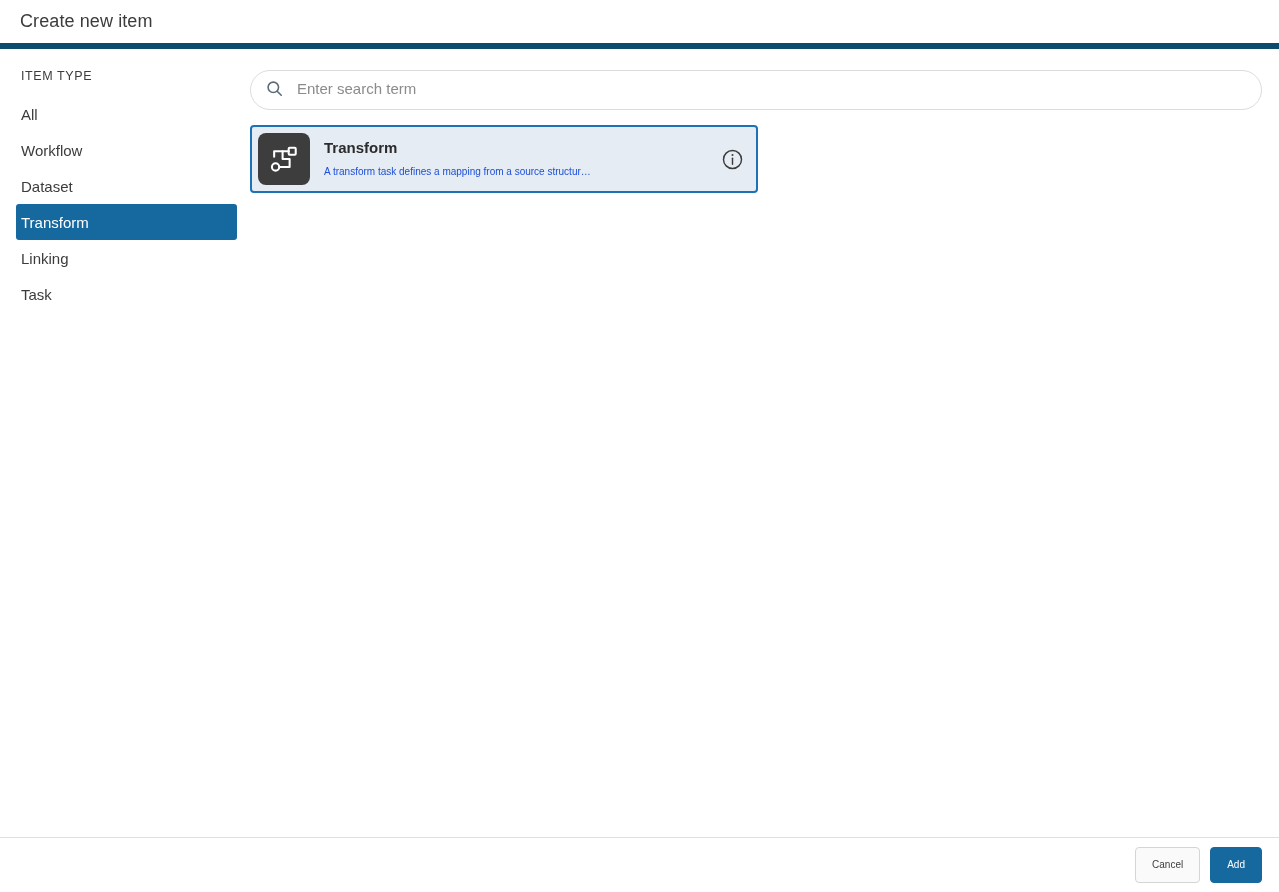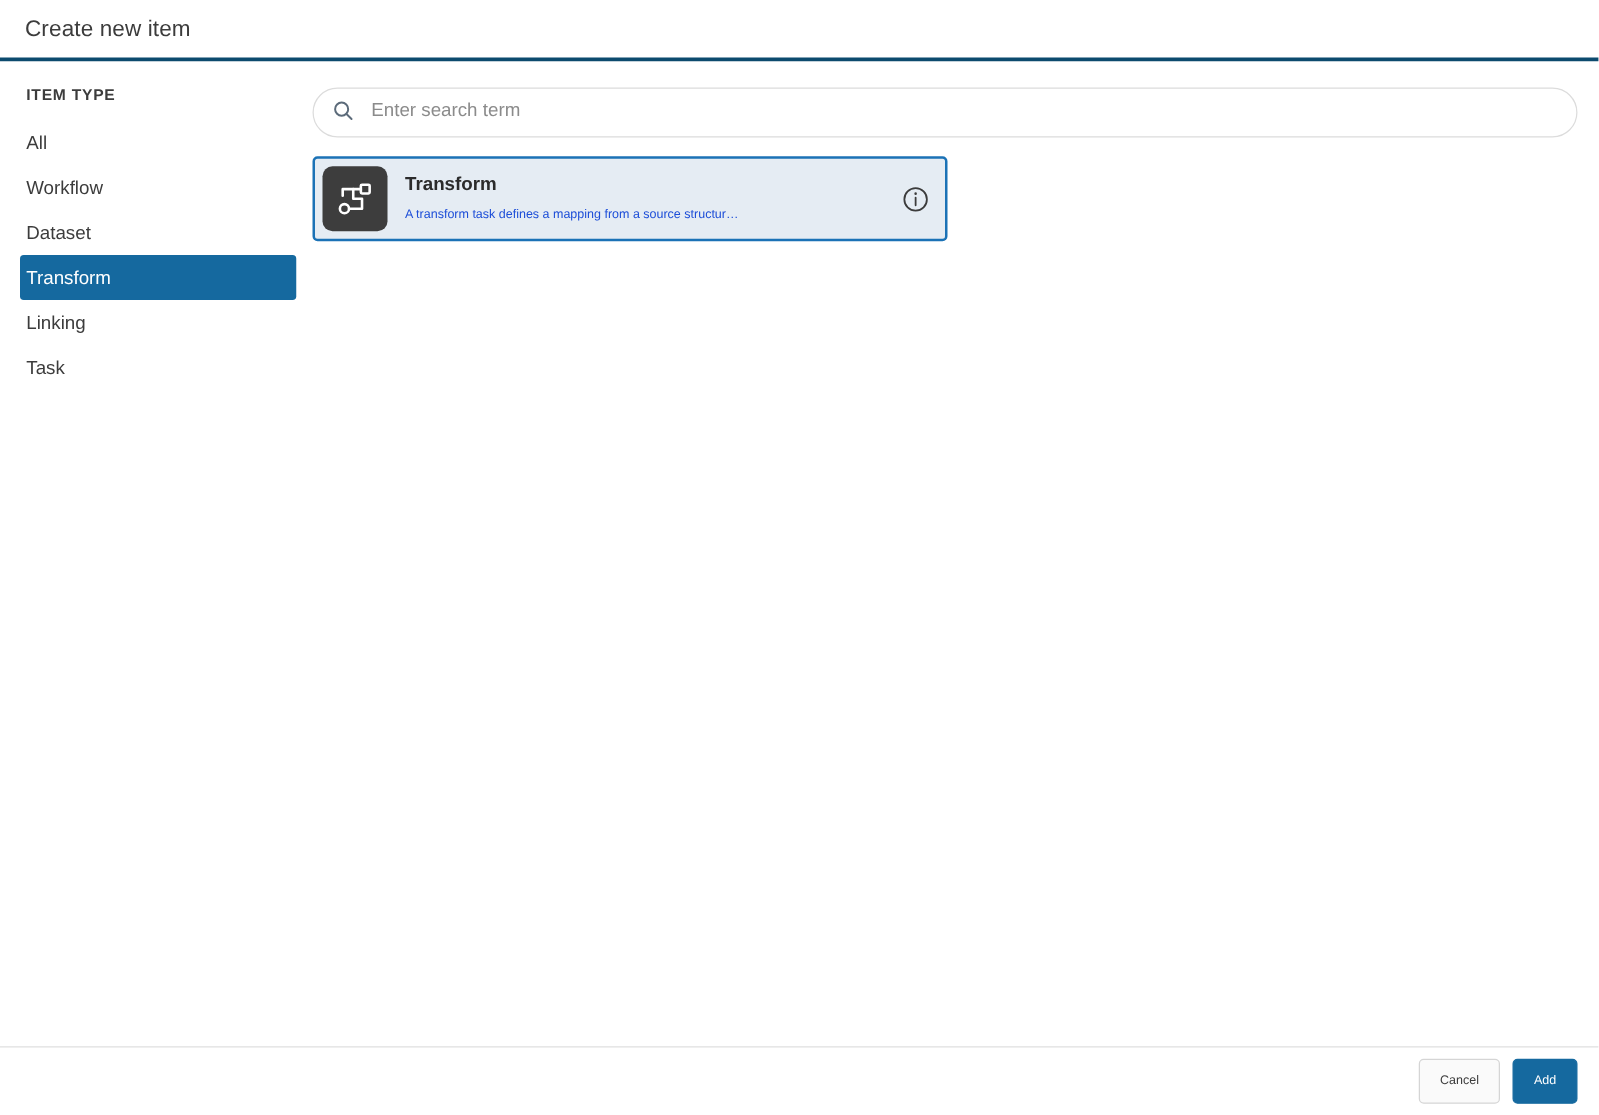--- a/index.html
+++ b/index.html
@@ -25,21 +25,21 @@
     display: flex;
     flex-direction: column;
     border-radius: 4px;
     overflow: hidden;
   }
 
   
   .dialog-header {
     height: 49px;
     min-height: 49px;
-    border-bottom: 3px solid #0c4a6e;
+    border-bottom: 6px solid #0c4a6e;
     display: flex;
     align-items: center;
     padding: 0 20px;
     box-sizing: border-box;
   }
   .dialog-title {
     font-size: 18px;
     color: #3c3c3c;
     font-weight: 400;
     letter-spacing: 0.1px;
@@ -55,21 +55,21 @@
 
   
   .sidebar {
     width: 250px;
     min-width: 250px;
     padding-top: 20px;
     box-sizing: border-box;
   }
   .sidebar-heading {
     font-size: 12.5px;
-    font-weight: bold;
+    font-weight: normal;
     color: #3c3c3c;
     letter-spacing: 0.6px;
     padding: 0 0 0 21px;
     margin-bottom: 13px;
   }
   .sidebar-list {
     list-style: none;
     margin: 0;
     padding: 0;
     width: 237px;

